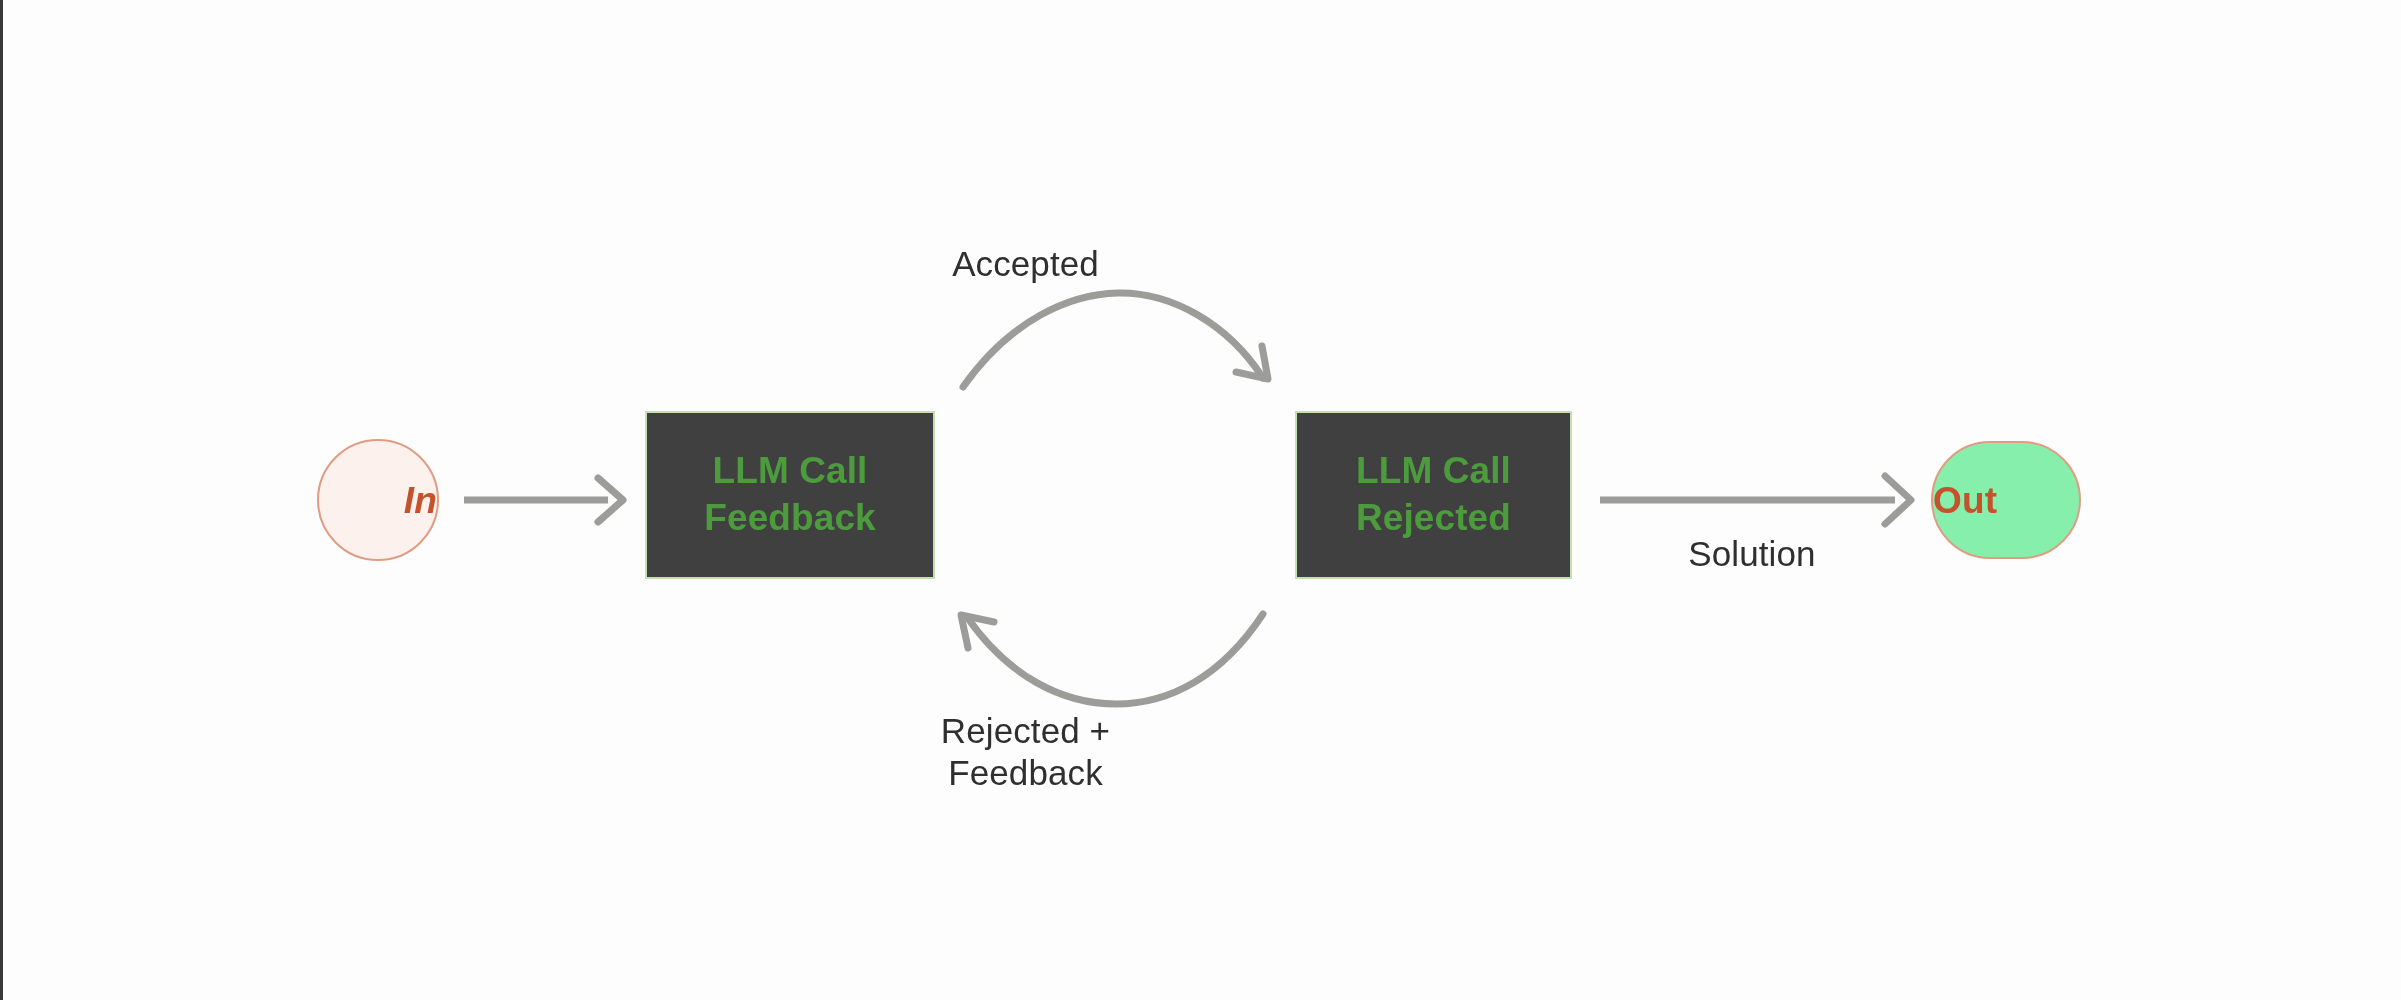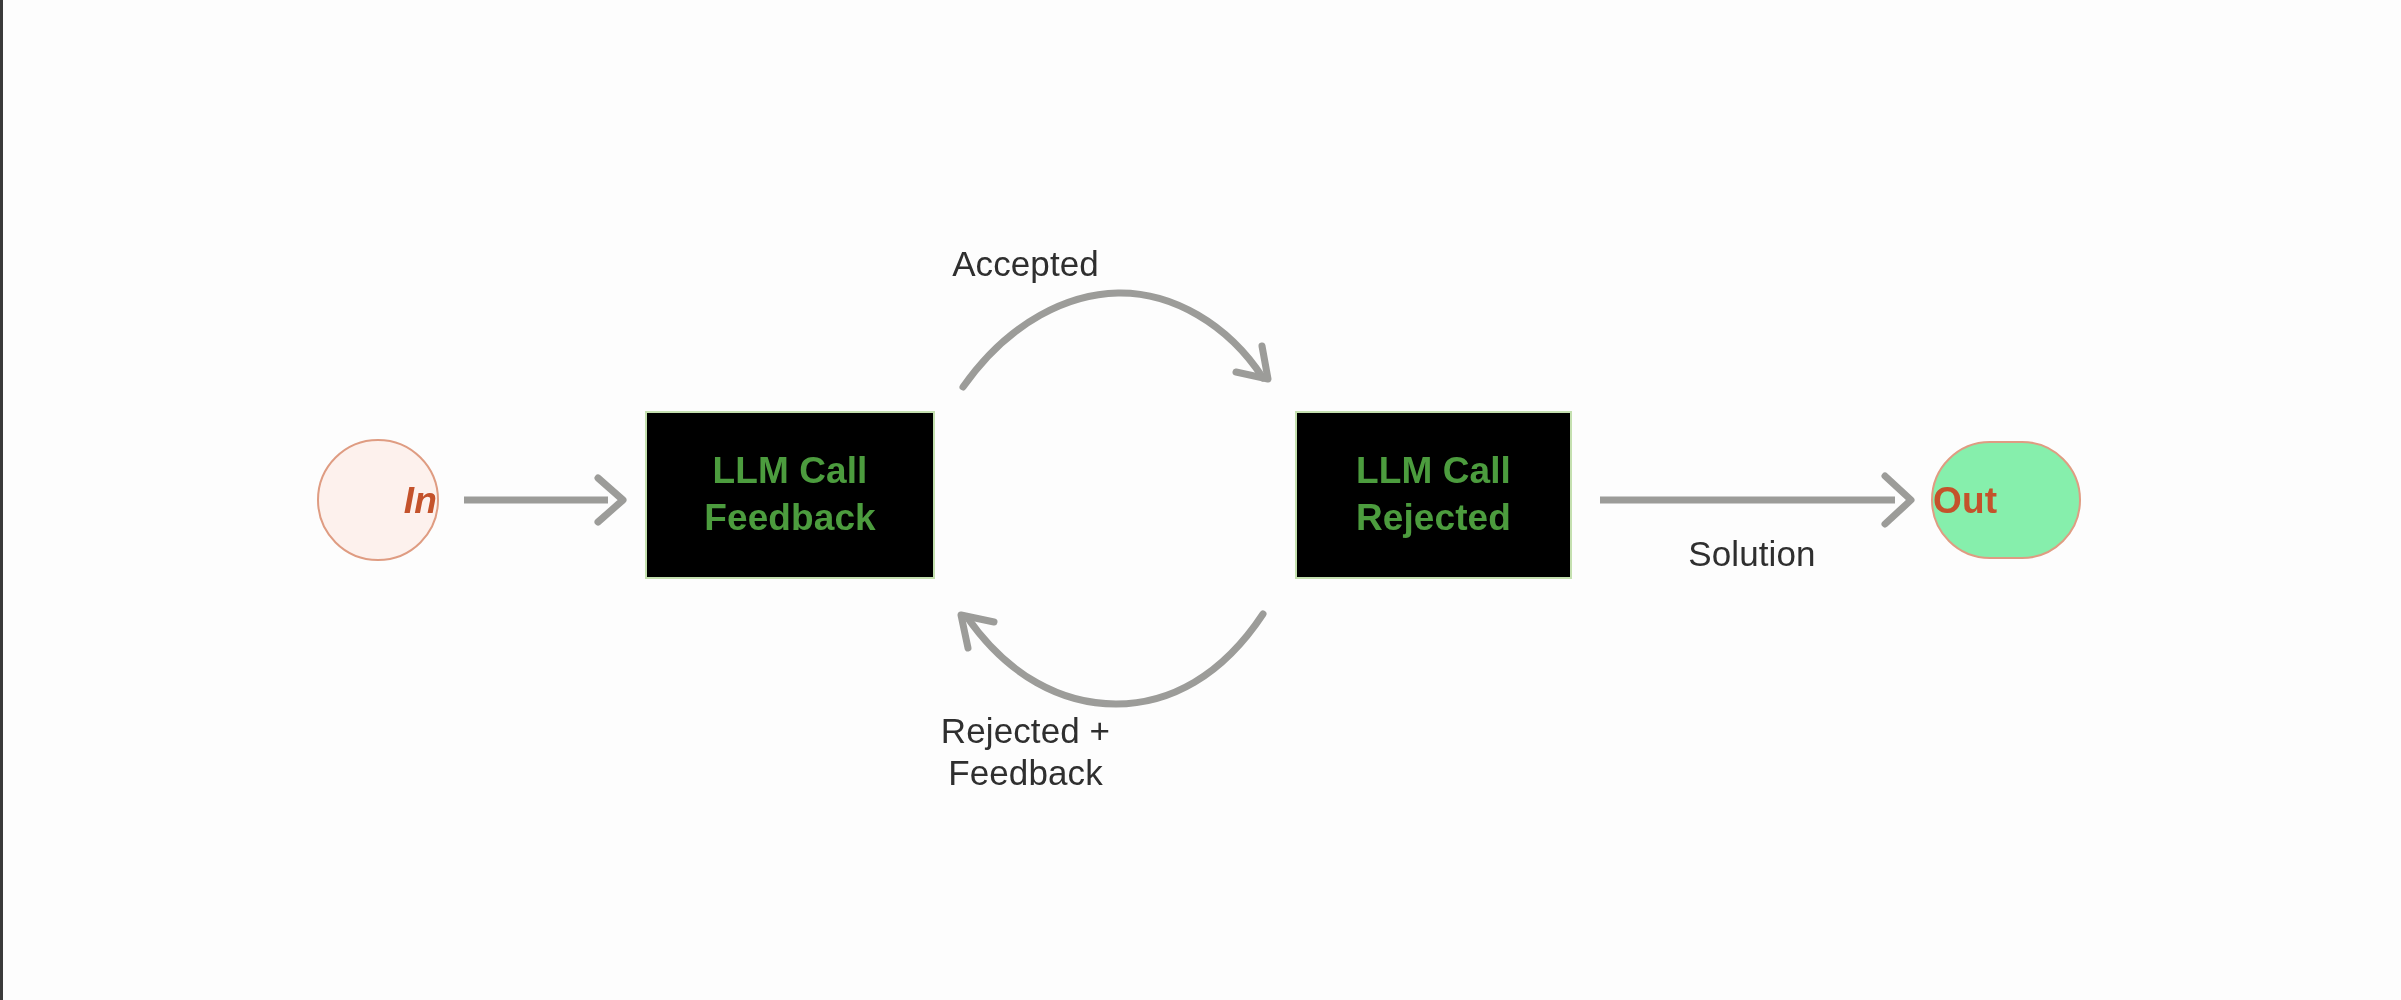--- a/index.html
+++ b/index.html
@@ -57,21 +57,21 @@
   .terminal-label {
     color: #c4522b;
     font-size: 37px;
     font-weight: bold;
     letter-spacing: 0.2px;
     line-height: 1;
     white-space: nowrap;
   }
   .llm-box {
     position: absolute;
-    background: #000000;
+    background: #404040;
     border: 2.5px solid #c4e0af;
     box-sizing: border-box;
     display: flex;
     flex-direction: column;
     align-items: center;
     justify-content: center;
   }
   #box-generator {
     left: 645px;
     top: 411px;

